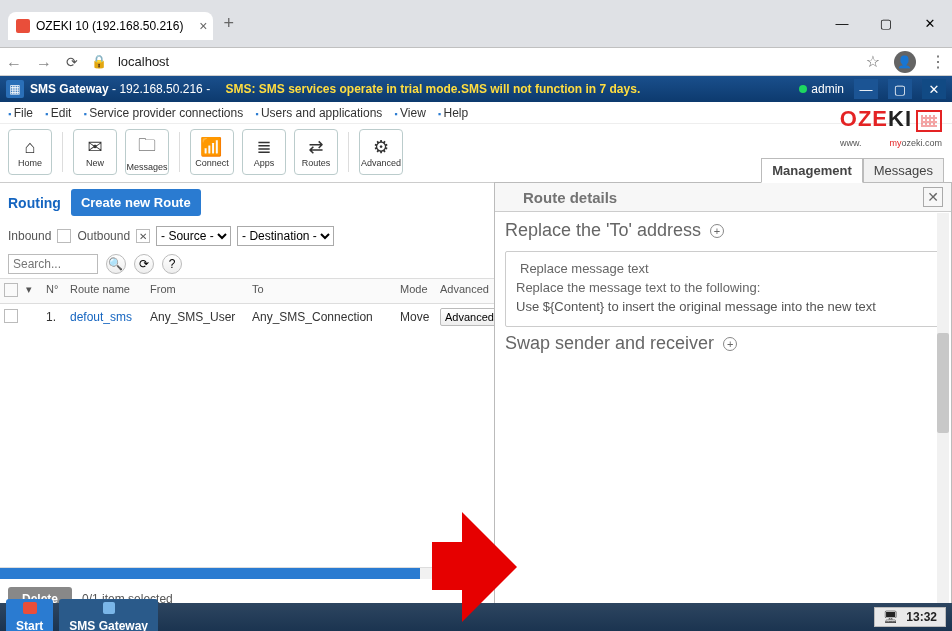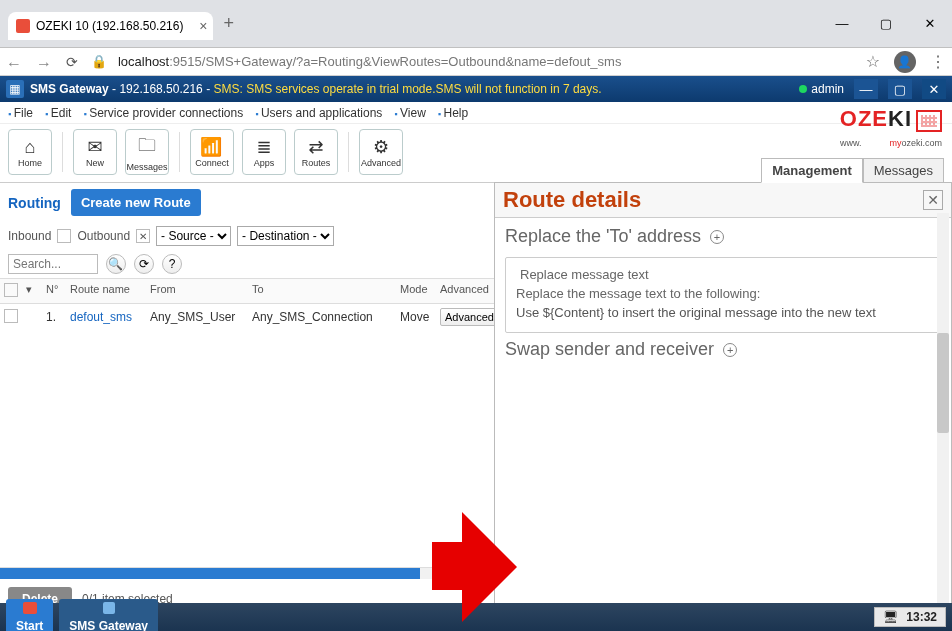--- a/index.html
+++ b/index.html
@@ -22,21 +22,21 @@
 .url-host { color: #222; }
 .url-path { color: #777; }
 .url-icons { display: flex; gap: 14px; color: #666; align-items: center; }
 .avatar { width: 22px; height: 22px; border-radius: 50%; background: #646464; color: #fff; display: flex; align-items: center; justify-content: center; font-size: 12px; }
 
 
 .app-header { height: 26px; background: linear-gradient(#1a4f8c, #0d3a6e); color: #fff; display: flex; align-items: center; font-size: 12px; padding: 0 6px; }
 .app-header .icon { width: 18px; height: 18px; background: #2a6fb8; margin-right: 6px; display:flex;align-items:center;justify-content:center;border-radius:2px; }
 .app-header .title { font-weight: bold; }
 .app-header .ip { color: #fff; }
-.app-header .trial { color: #ffdd40; font-weight: normal; margin-left: 0;}
+.app-header .trial { color: #ffdd40; font-weight: bold; margin-left: 12px;}
 .app-header .right { margin-left: auto; display: flex; align-items: center; gap: 10px; }
 .admin-dot { width: 8px; height: 8px; background: #1ed760; border-radius: 50%; display: inline-block; margin-right: 4px;}
 .hdr-btn { width: 24px; height: 20px; background: #1b5494; display:flex;align-items:center;justify-content:center;font-size:13px; }
 
 
 .app-body { position: relative; height: calc(631px - 32px - 28px - 26px - 28px); }
 .menu-bar { height: 22px; display: flex; align-items: center; font-size: 12px; gap: 12px; padding-left: 8px; color: #333; border-bottom: 1px solid #eee; }
 .menu-bar span::before { content:"▪ "; color:#2a7bd1; font-size:9px; }
 .logo-area { position: absolute; right: 10px; top: 4px; text-align: right; }
 .logo-text { font-family: Georgia, serif; font-size: 22px; font-weight: bold; letter-spacing: 1px; }
@@ -78,21 +78,21 @@
 .adv-btn { border:1px solid #bbb; background: linear-gradient(#fff,#eee); font-size:11px; padding:2px 4px; border-radius:2px;}
 
 .left-footer { margin-top: auto; }
 .hscroll { height: 12px; background: #f1f1f1; position:relative; border-top:1px solid #ddd;}
 .hscroll-thumb { position:absolute; left:0; top:0; height:100%; width:85%; background:#2a7bd1; }
 .del-row { padding: 8px; display:flex; align-items:center; gap:10px; font-size:12px; color:#555;}
 .del-btn { background:#888; color:#fff; border:none; padding:5px 14px; font-size:12px; border-radius:3px; font-weight:bold;}
 
 
 .rp-head { display:flex; align-items:center; padding:4px 8px; border-bottom:1px solid #ccc; background:#f7f7f7;}
-.rp-head h2 { font-size:22px; color:#c2410c; font-weight:bold; flex:1;}
+.rp-head h2 { font-size:15px; color:#737373; font-weight:bold; flex:1;margin-left:20px;}
 .rp-close { width:20px; height:20px; border:1px solid #aaa; display:flex; align-items:center; justify-content:center; font-size:14px; color:#666;}
 .rp-body { padding: 2px 10px 10px 10px; font-size:14px; color:#555; overflow:hidden; position:relative;}
 .rp-section { font-size:18px; color:#666; padding:6px 0; }
 .plus-circ { display:inline-block; width:14px; height:14px; border:1px solid #888; border-radius:50%; font-size:11px; line-height:13px; text-align:center; color:#666; margin-left:4px; vertical-align:middle;}
 .fieldset { border:1px solid #ccc; border-radius:2px; padding:8px 10px 10px 10px; margin-top:4px; }
 .fieldset .legend { font-size:13px; color:#666; background:#fff; margin-top:-18px; display:inline-block; padding:0 4px;}
 .fld-label { font-size:13px; color:#666; margin:4px 0;}
 .msg-text { width:100%; height:90px; border:2px solid #d10000; padding:4px; font-size:13px; color:#333; resize:none; font-family:Arial;}
 .hint { font-size:13px; color:#555; margin-top:4px; line-height:1.3;}
 .vscroll { position:absolute; right:2px; top:30px; bottom:4px; width:12px; background:#f1f1f1; }
@@ -127,21 +127,20 @@
   </div>
 </div>
 
 <div class="browser-navbar">
   <span class="nav-arrow">←</span>
   <span class="nav-arrow">→</span>
   <span class="reload">⟳</span>
   <div class="url-bar">
     <span class="lock">🔒</span>
     <span class="url-host">localhost</span>
-    <span class="url-path">:9515/SMS+Gateway/?a=Routing&amp;ViewRoutes=Outbound&amp;name=defout_sms</span>
   </div>
   <div class="url-icons">
     <span>☆</span>
     <span class="avatar">👤</span>
     <span>⋮</span>
   </div>
 </div>
 
 <div class="app-header">
   <span class="icon">▦</span>

